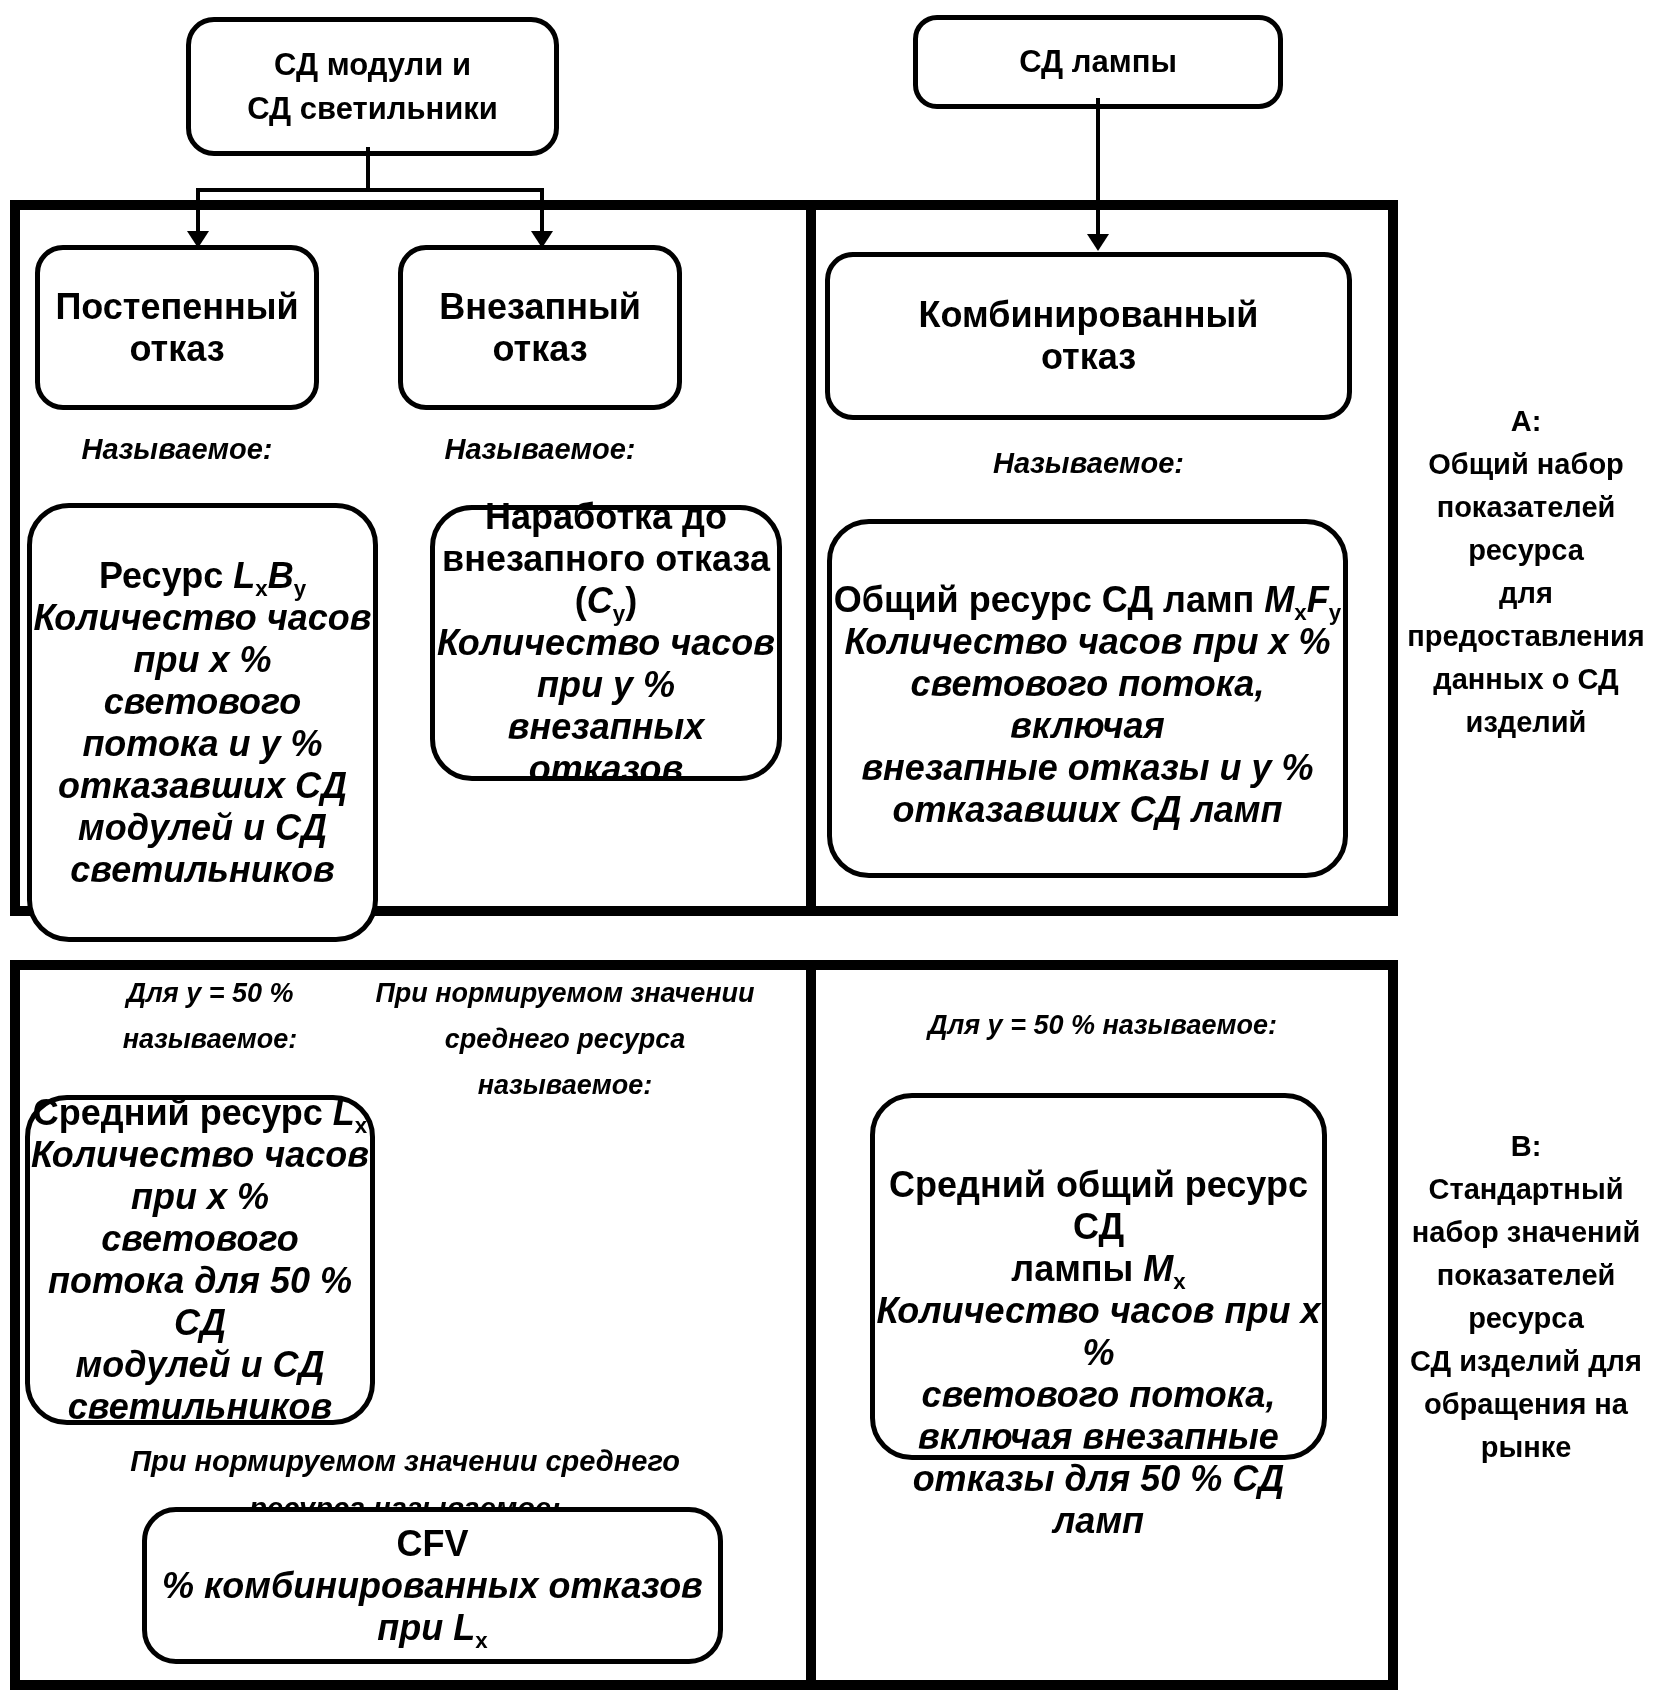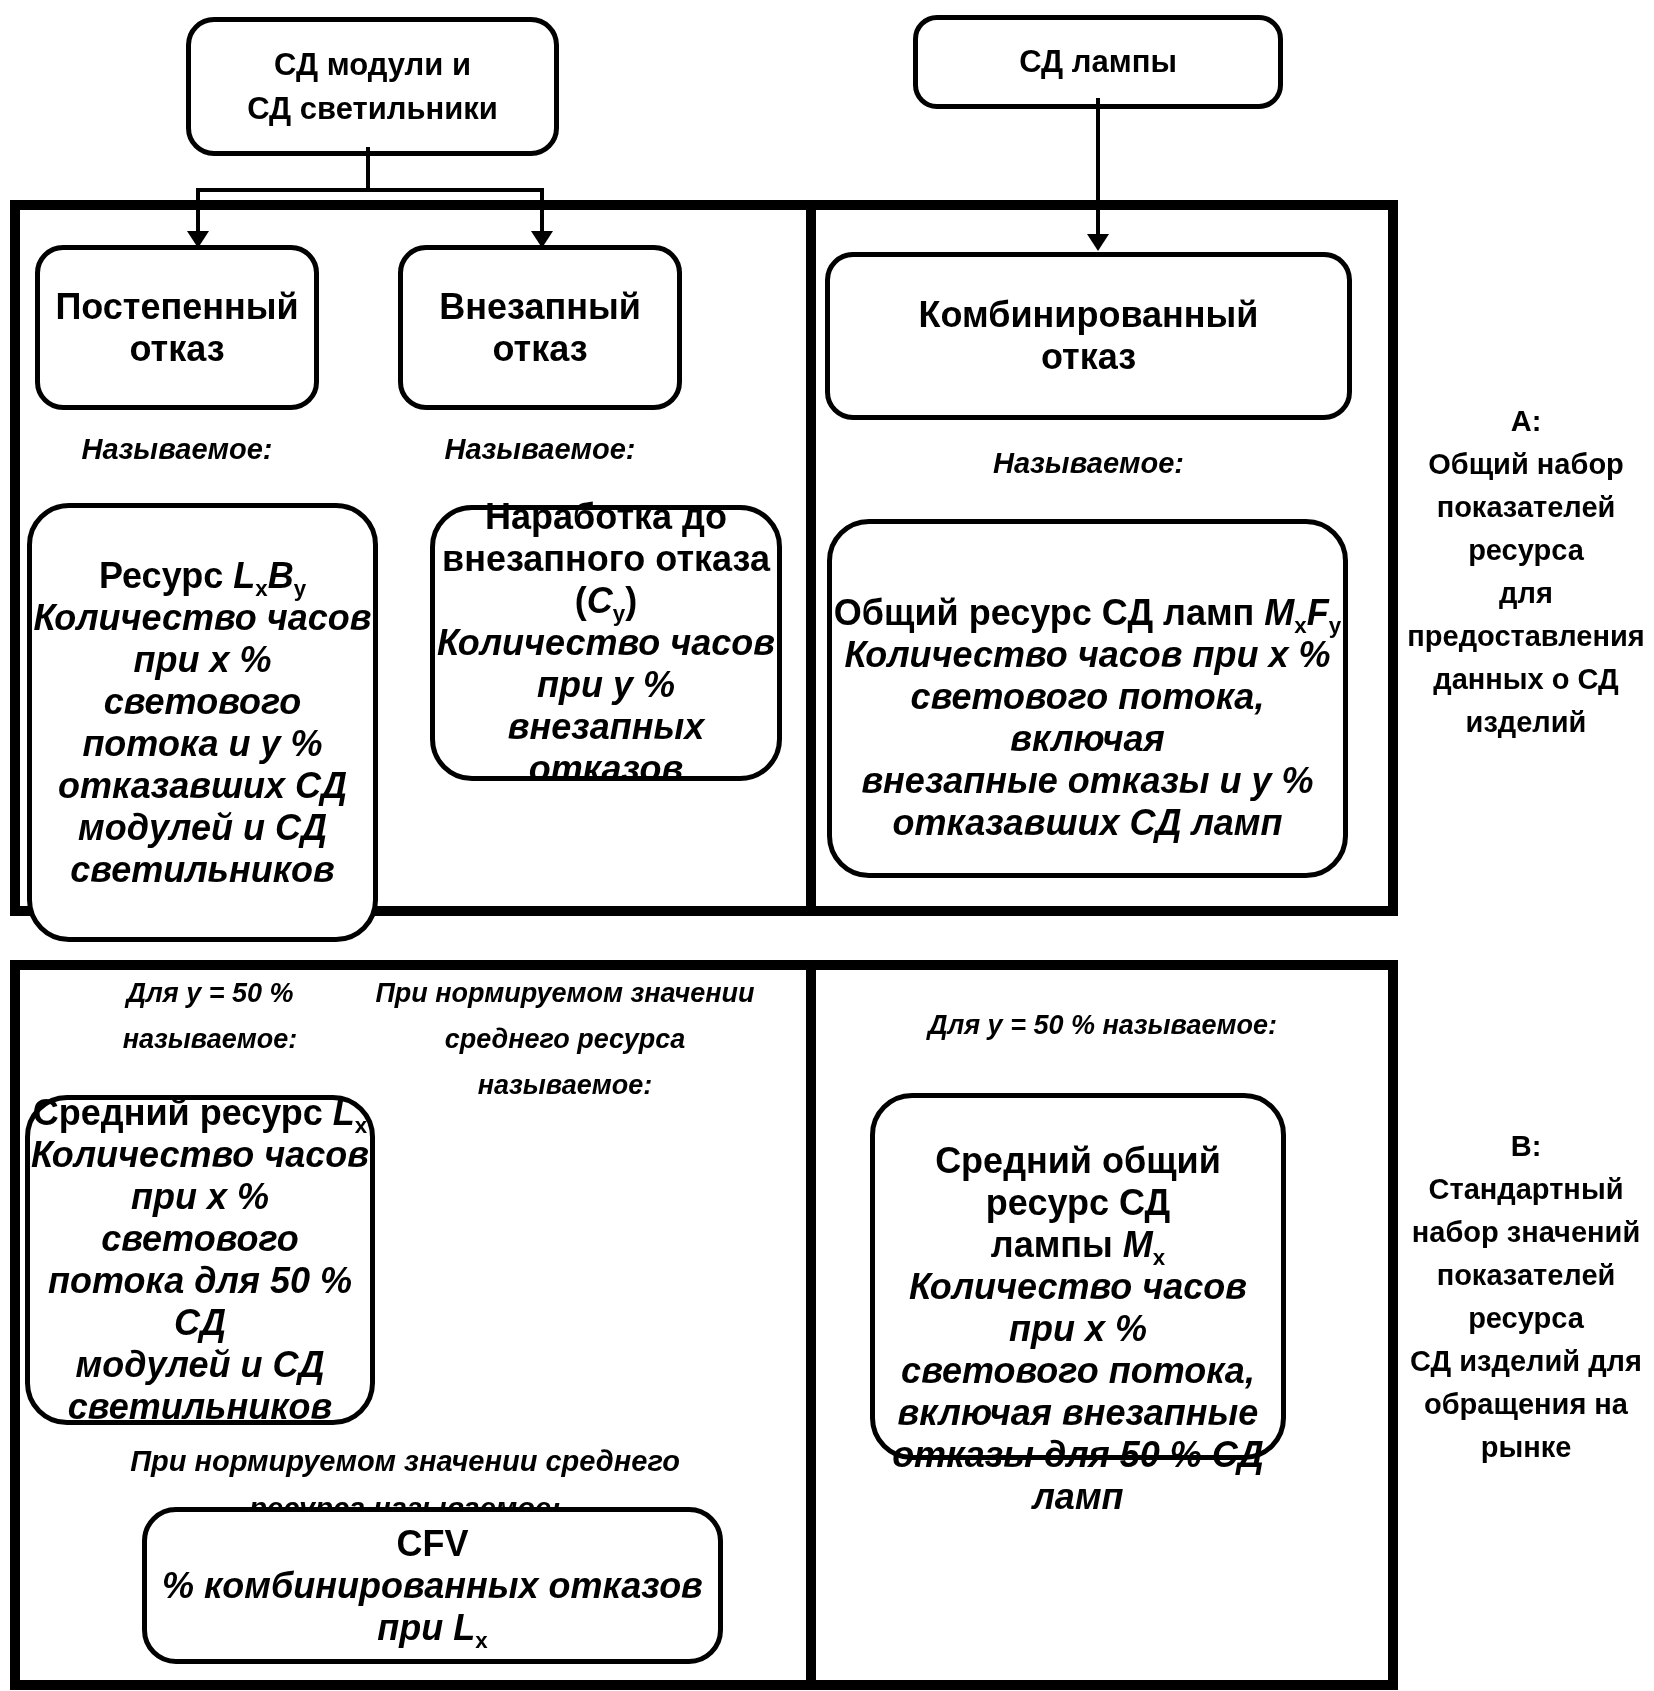--- a/index.html
+++ b/index.html
@@ -100,21 +100,21 @@
   <div class="lbl" style="left:825px;top:442px;width:527px;">Называемое:</div>
 
   <div class="rbox big-radius txt" style="left:27px;top:503px;width:351px;height:439px;">
     <div>Ресурс <i>L</i><sub>x</sub><i>B</i><sub>y</sub></div>
     <div class="it">Количество часов<br>при x % светового<br>потока и y %<br>отказавших СД<br>модулей и СД<br>светильников</div>
   </div>
   <div class="rbox big-radius txt" style="left:430px;top:505px;width:352px;height:276px;">
     <div>Наработка до<br>внезапного отказа<br>(<i>C</i><sub>y</sub>)</div>
     <div class="it">Количество часов<br>при y % внезапных<br>отказов</div>
   </div>
-  <div class="rbox big-radius topalign txt" style="left:827px;top:519px;width:521px;height:359px;padding-top:38px;justify-content:center;">
+  <div class="rbox big-radius topalign txt" style="left:827px;top:519px;width:521px;height:359px;padding-top:55px;">
     <div>Общий ресурс СД ламп <i>M</i><sub>x</sub><i>F</i><sub>y</sub></div>
     <div class="it">Количество часов при x %<br>светового потока, включая<br>внезапные отказы и y %<br>отказавших СД ламп</div>
   </div>
 
   <div class="cap" style="left:1398px;top:400px;width:256px;">А:<br>Общий набор<br>показателей<br>ресурса<br>для<br>предоставления<br>данных о СД<br>изделий</div>
 
   <div class="sect" style="left:10px;top:960px;width:1388px;height:730px;"></div>
   <div class="divider" style="left:806px;top:960px;width:10px;height:730px;"></div>
 
   <div class="hdr" style="left:30px;top:970px;width:360px;">Для y = 50 %<br>называемое:</div>
@@ -123,20 +123,20 @@
 
   <div class="rbox big-radius txt" style="left:25px;top:1095px;width:350px;height:330px;">
     <div>Средний ресурс <i>L</i><sub>x</sub></div>
     <div class="it">Количество часов<br>при x % светового<br>потока для 50 % СД<br>модулей и СД<br>светильников</div>
   </div>
   <div class="midlbl" style="left:20px;top:1438px;width:770px;">При нормируемом значении среднего<br>ресурса называемое:</div>
   <div class="rbox big-radius txt" style="left:142px;top:1507px;width:581px;height:157px;border-radius:34px;">
     <div>CFV</div>
     <div class="it">% комбинированных отказов при <i>L</i><sub>x</sub></div>
   </div>
-  <div class="rbox big-radius topalign txt" style="left:870px;top:1093px;width:416px;height:367px;padding-top:42px;">
+  <div class="rbox big-radius topalign txt" style="left:870px;top:1093px;width:457px;height:367px;padding-top:66px;">
     <div>Средний общий ресурс СД<br>лампы <i>M</i><sub>x</sub></div>
     <div class="it">Количество часов при x %<br>светового потока,<br>включая внезапные<br>отказы для 50 % СД ламп</div>
   </div>
 
   <div class="cap" style="left:1398px;top:1125px;width:256px;">В:<br>Стандартный<br>набор значений<br>показателей<br>ресурса<br>СД изделий для<br>обращения на<br>рынке</div>
 
 </div>
 
 </body></html>

